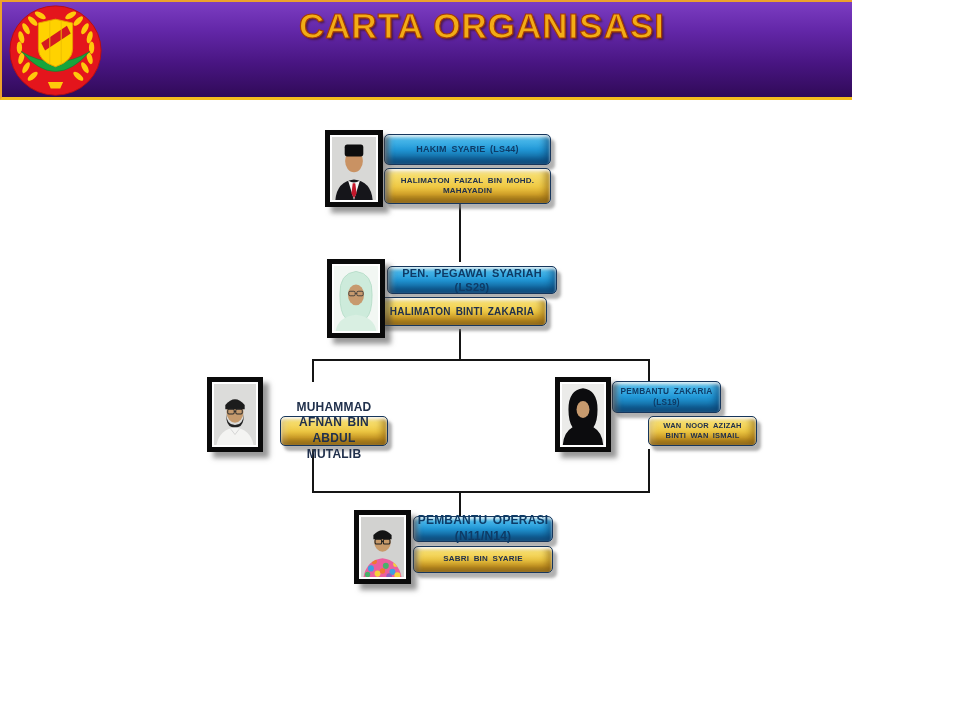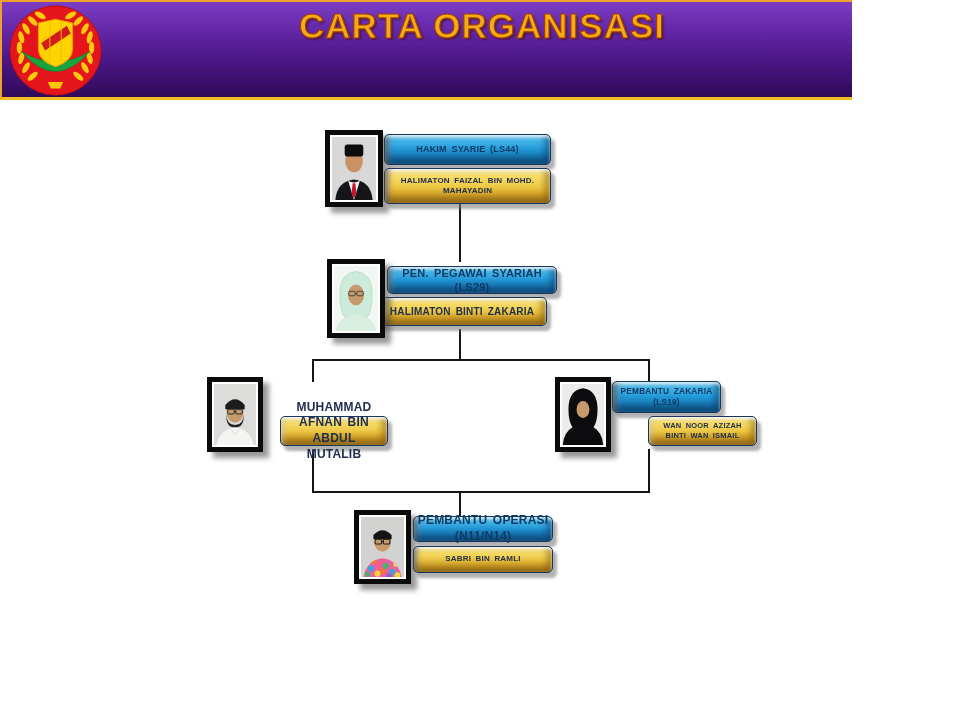--- a/index.html
+++ b/index.html
@@ -235,15 +235,15 @@
         <circle cx="26" cy="63" r="3.2" fill="#F07830"></circle>
           <circle cx="44" cy="68" r="3.6" fill="#F5D23C"></circle>
         <circle cx="16" cy="52" r="3.2" fill="#F07830"></circle>
           <circle cx="34" cy="69" r="3.4" fill="#8A5FC0"></circle>
         <circle cx="42" cy="55" r="3.0" fill="#F5D23C"></circle>
           <circle cx="8" cy="67" r="3.2" fill="#49B06A"></circle>
       </g>
     </svg>
   </div>
   <div class="bar blue n5-title">PEMBANTU  OPERASI  (N11/N14)</div>
-  <div class="bar gold n5-name">SABRI BIN RAMLI</div>
+  <div class="bar gold n5-name">SABRI BIN SYARIE</div>
 
 </div>
 
 </body></html>

